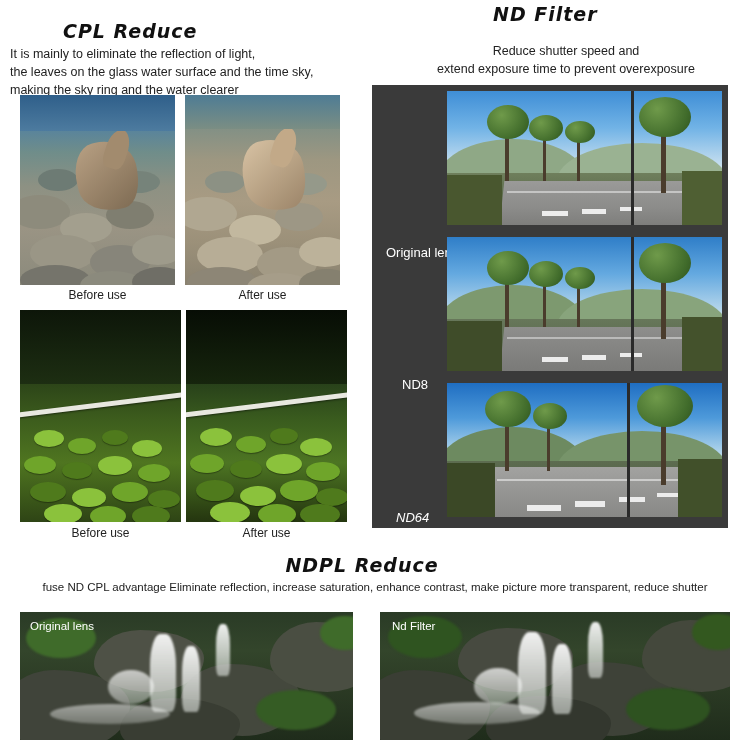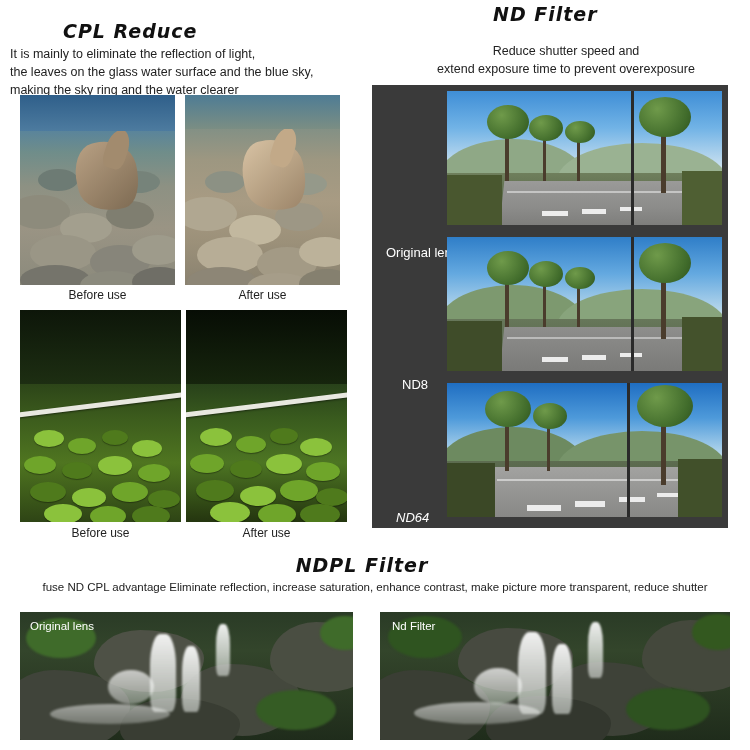--- a/index.html
+++ b/index.html
@@ -151,21 +151,21 @@
   }
   .moss { position: absolute; border-radius: 50%; background: #3f6b2a; filter: blur(1px); }
 </style>
 </head>
 <body>
 
 <div class="abs script-title" style="left:63px; top:20px;">CPL Reduce</div>
 
 <div class="abs" style="left:10px; top:45px; width:340px; text-align:left;">
   <div class="body-line">It is mainly to eliminate the reflection of light,</div>
-  <div class="body-line">the leaves on the glass water surface and the blue sky,</div>
+  <div class="body-line">the leaves on the glass water surface and the time sky,</div>
   <div class="body-line">making the sky ring and the water clearer</div>
 </div>
 
 <div class="photo ph-water" style="left:20px; top:95px; width:155px; height:190px;">
   <div class="rockblob" style="left:-10px; top:100px; width:60px; height:34px; background:#8d8b7c;"></div>
   <div class="rockblob" style="left:40px; top:118px; width:52px; height:30px; background:#a39f8e;"></div>
   <div class="rockblob" style="left:86px; top:106px; width:48px; height:28px; background:#7f7e70;"></div>
   <div class="rockblob" style="left:10px; top:140px; width:66px; height:36px; background:#9a9686;"></div>
   <div class="rockblob" style="left:70px; top:150px; width:60px; height:34px; background:#87857a;"></div>
   <div class="rockblob" style="left:112px; top:140px; width:52px; height:30px; background:#9e9b8b;"></div>
@@ -315,21 +315,21 @@
     <div class="tree-trunk" style="left:100px; top:38px; width:3px; height:50px;"></div>
     <div class="tree-can" style="left:86px; top:20px; width:34px; height:26px;"></div>
     <div class="tree-trunk" style="left:214px; top:24px; width:5px; height:78px;"></div>
     <div class="tree-can" style="left:190px; top:2px; width:56px; height:42px;"></div>
     <div class="pole" style="left:180px; top:0; width:3px; height:134px;"></div>
     <div class="abs" style="left:0; bottom:0; width:48px; height:54px; background:#3b4826;"></div>
     <div class="abs" style="right:0; bottom:0; width:44px; height:58px; background:#41502a;"></div>
   </div>
 </div>
 
-<div class="abs script-title" style="left:362px; top:554px; transform:translateX(-50%);">NDPL Filter</div>
+<div class="abs script-title" style="left:362px; top:554px; transform:translateX(-50%);">NDPL Reduce</div>
 
 <div class="abs" style="left:10px; top:578px; width:730px; text-align:center;">
   <div class="body-line" style="font-size:11.5px;">fuse ND CPL advantage Eliminate reflection, increase saturation,  enhance contrast, make picture more transparent, reduce shutter</div>
 </div>
 
 <div class="wf" style="left:20px; top:612px; width:333px; height:128px;">
   <div class="wf-rock" style="left:-20px; top:58px; width:130px; height:80px; background:#40443a;"></div>
   <div class="wf-rock" style="left:74px; top:18px; width:110px; height:62px; background:#4e5146;"></div>
   <div class="wf-rock" style="left:160px; top:52px; width:120px; height:72px; background:#44483d;"></div>
   <div class="wf-rock" style="left:250px; top:10px; width:110px; height:70px; background:#4a4e42;"></div>

